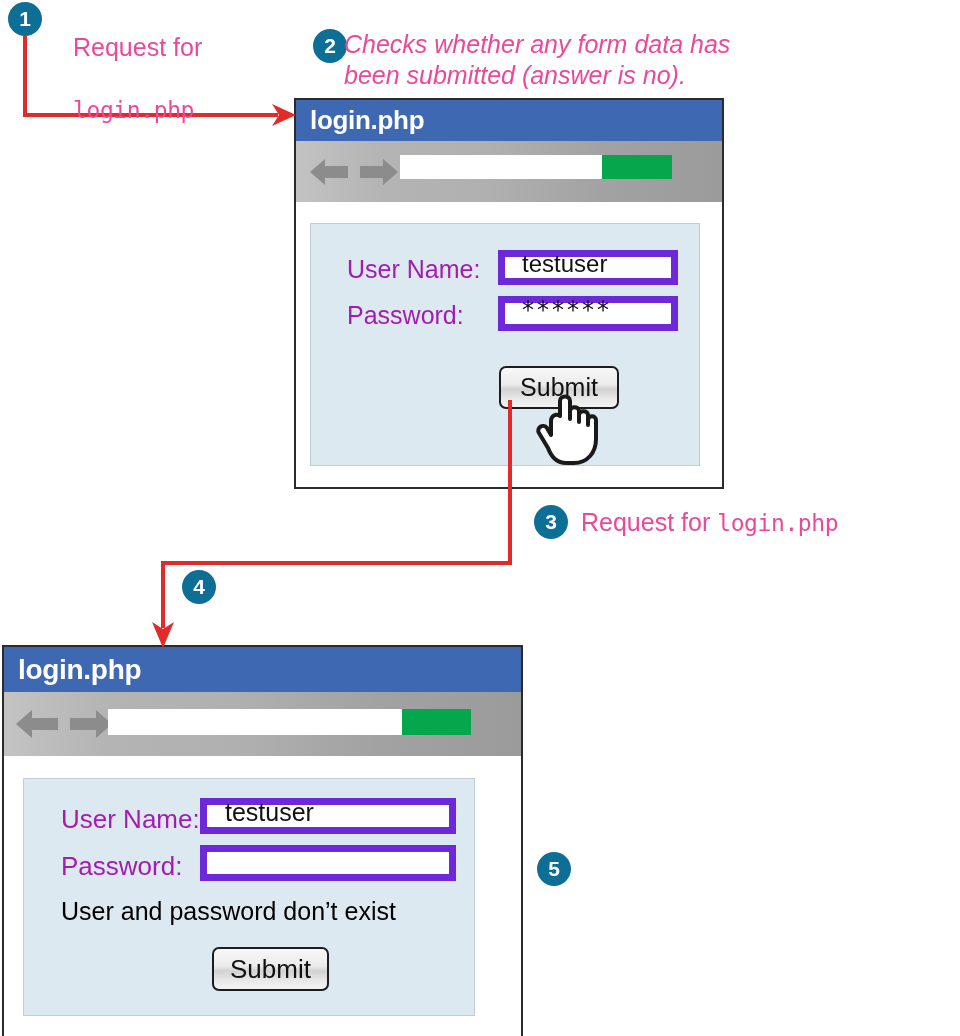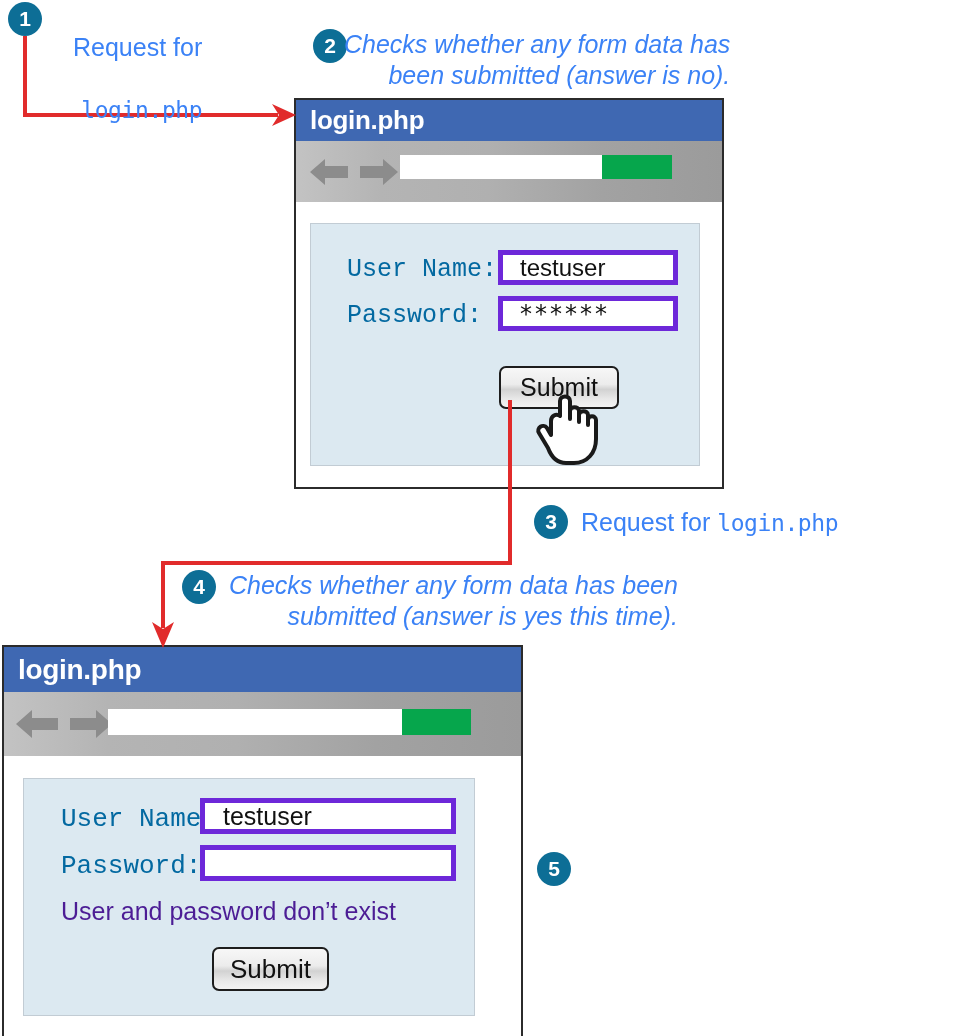--- a/index.html
+++ b/index.html
@@ -29,26 +29,25 @@
     color: #ffffff;
     font-family: "Liberation Sans", sans-serif;
     font-weight: bold;
     font-size: 21px;
     line-height: 34px;
     text-align: center;
     z-index: 6;
   }
   .caption {
     position: absolute;
-    color: #3b82f6;
+    color: #ec4899;
     font-size: 25px;
     line-height: 31px;
     z-index: 6;
     white-space: pre-line;
-    text-align: right;
   }
   .caption.italic { font-style: italic; }
   .mono {
     font-family: "DejaVu Sans Mono", monospace;
     font-style: normal;
     font-size: 23px;
     letter-spacing: -0.4px;
   }
 
   
@@ -92,43 +91,42 @@
 
   .content { position: relative; background: #ffffff; box-sizing: border-box; }
   .formpanel {
     position: absolute;
     background: #DCE9F1;
     border: 1px solid #c2ccd4;
     box-sizing: border-box;
   }
   .field-label {
     position: absolute;
-    color: #0369a1;
+    color: #a21caf;
     white-space: nowrap;
-    font-family: Liberation Mono, monospace;
   }
   .field-box {
     position: absolute;
     background: #ffffff;
-    border: 5px solid #6d28d9;
-    box-sizing: border-box;
-    display: flex;
-    align-items: center;
+    border: 7px solid #6d28d9;
+    box-sizing: border-box;
+    display: flex;
+    align-items: flex-end;
   }
   .field-box .val {
     color: #111111;
     white-space: nowrap;
   }
   .field-box .val.stars {
     letter-spacing: 3px;
     font-family: "DejaVu Sans", sans-serif;
   }
   .error-msg {
     position: absolute;
-    color: #4c1d95;
+    color: #000000;
     white-space: nowrap;
   }
   .submit-btn {
     position: absolute;
     border: 2px solid #1d1d1d;
     border-radius: 7px;
     background: linear-gradient(180deg,#f7f7f7 0%,#ececec 42%,#d2d2d2 55%,#e9e9e9 80%,#f3f3f3 100%);
     box-sizing: border-box;
     display: flex;
     align-items: center;
@@ -207,22 +205,20 @@
     <polyline points="360,0 360,163 13,163 13,228" fill="none" stroke="#E12B2B" stroke-width="4"></polyline>
     <polygon points="2,222 13,248 24,222 13,229" fill="#E12B2B"></polygon>
   </svg>
 
   <div class="badge" style="left:534px; top:505px;">3</div>
   <div class="caption" style="left:581px; top:476px;">
     <span>Request for </span><span class="mono">login.php</span>
   </div>
 
   <div class="badge" style="left:182px; top:570px;">4</div>
-  <div class="caption italic" style="left:229px; top:570px;">Checks whether any form data has been
-submitted (answer is yes this time).</div>
 
   <div class="window" style="left:2px; top:645px; width:521px; height:393px;">
 
     <div class="titlebar" style="height:45px; padding-left:14px; font-size:28px;">
       <span class="t-text">login.php</span>
     </div>
 
     <div class="toolbar" style="height:64px;">
       <svg class="nav-arrow" style="margin-left:12px;" width="44" height="32" viewBox="0 0 44 32">
         <polygon points="0,16 16,2 16,10 42,10 42,22 16,22 16,30" fill="#8C8C8C"></polygon>

